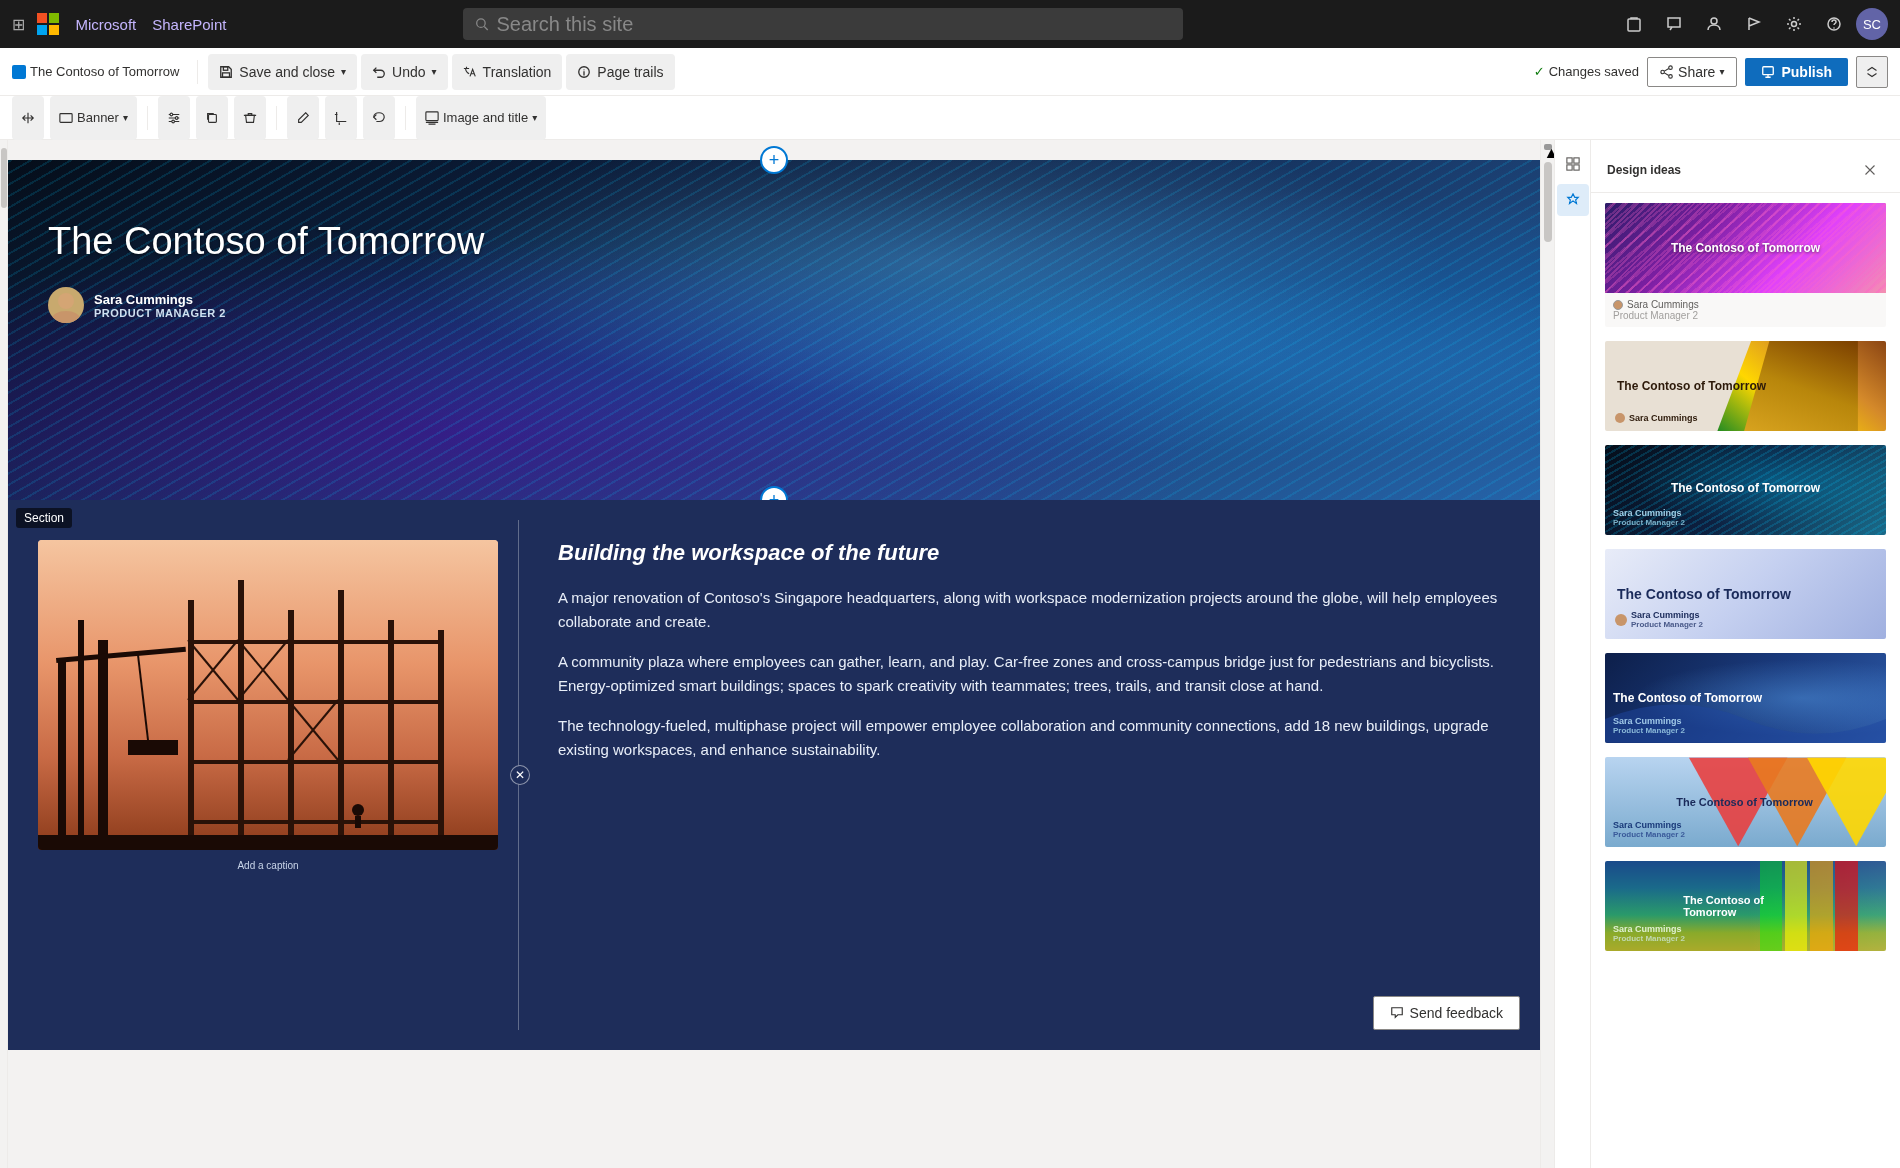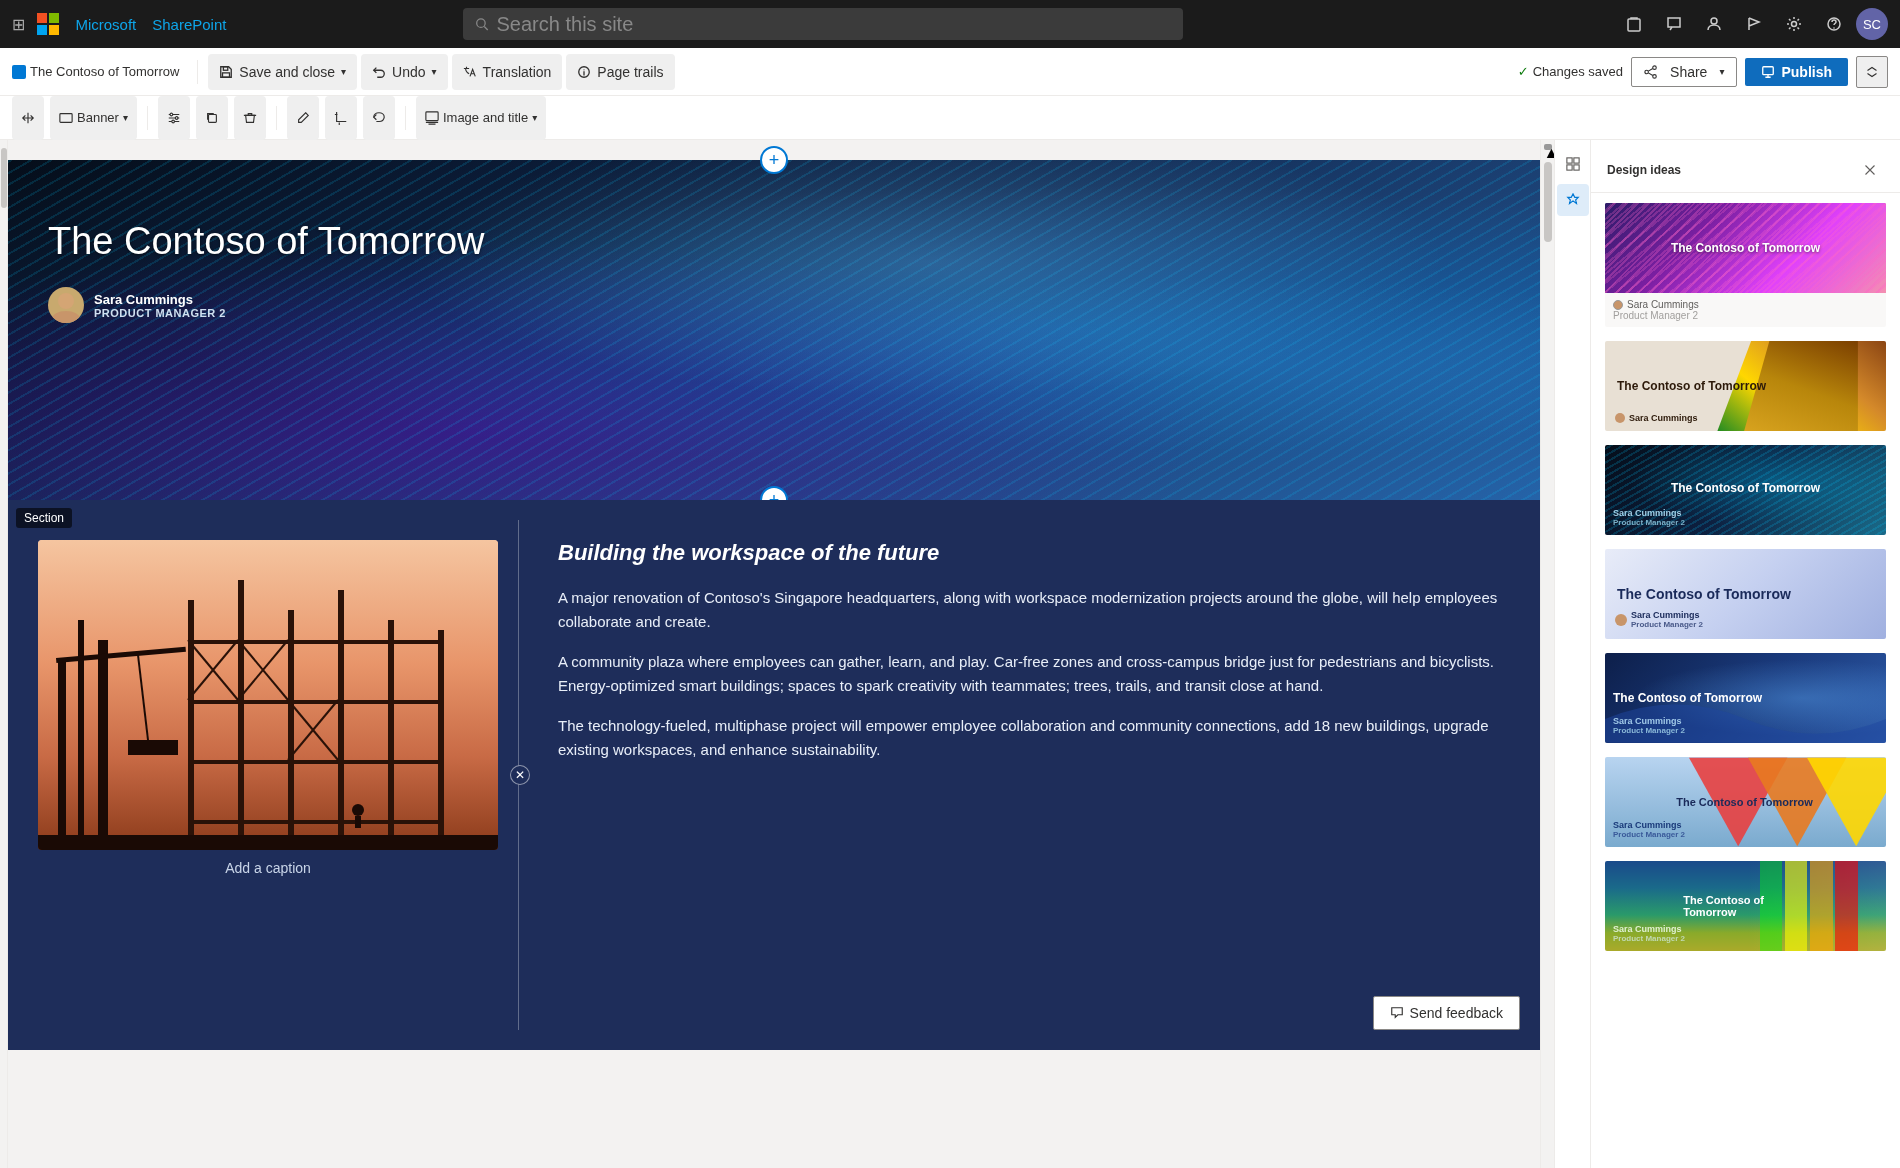--- a/index.html
+++ b/index.html
@@ -9,21 +9,21 @@
     .top-nav {
       background: #1b1b1b;
       height: 48px;
       display: flex;
       align-items: center;
       padding: 0 12px;
       gap: 8px;
     }
     .waffle-icon { color: #aaa; font-size: 16px; cursor: pointer; margin-right: 4px; }
     .ms-logo-grid { display: grid; grid-template-columns: 1fr 1fr; gap: 2px; width: 22px; height: 22px; margin-right: 8px; }
-    .nav-title { color: #0ea5e9; font-size: 15px; font-weight: 400; margin-right: 16px; }
+    .nav-title { color: #c4b5fd; font-size: 15px; font-weight: 400; margin-right: 16px; }
     .nav-search {
       flex: 1;
       max-width: 720px;
       background: #3b3b3b;
       border-radius: 4px;
       height: 32px;
       display: flex;
       align-items: center;
       padding: 0 12px;
       gap: 8px;
@@ -64,21 +64,21 @@
       padding: 4px 10px; height: 36px;
       border-radius: 4px; cursor: pointer;
       font-size: 14px; color: #323130;
       border: 1px solid transparent;
     }
     .tab-breadcrumb { font-size: 13px; color: #323130; display: flex; align-items: center; gap: 4px; margin-right: 8px; }
     .tab-breadcrumb .site-icon { width: 14px; height: 14px; background: #0078d4; border-radius: 2px; display: inline-block; }
     .changes-saved { font-size: 13px; color: #323130; display: flex; align-items: center; gap: 4px; }
     .checkmark { color: #107c10; }
     .share-btn {
-      display: flex; align-items: center; gap: 12px;
+      display: flex; align-items: center; gap: 4px;
       padding: 6px 12px; border: 1px solid #8a8886; border-radius: 2px;
       font-size: 14px; cursor: pointer; color: #323130; background: #fff;
     }
     .publish-btn {
       display: flex; align-items: center; gap: 6px;
       padding: 6px 16px; background: #0f6cbd; color: #fff;
       border: none; border-radius: 2px; font-size: 14px; cursor: pointer; font-weight: 600;
     }
     .collapse-btn { width: 32px; height: 32px; display: flex; align-items: center; justify-content: center; cursor: pointer; border: 1px solid #8a8886; border-radius: 2px; }
 
@@ -216,21 +216,21 @@
     .content-image {
       width: 460px;
       height: 310px;
       border-radius: 4px;
       overflow: hidden;
       background: linear-gradient(180deg, #e8b8a8 0%, #d4885a 30%, #c0602a 60%, #8b4513 80%, #2d1a0e 100%);
       position: relative;
     }
     .image-caption {
       color: #c8d4e8;
-      font-size: 14px;
+      font-size: 10px;
       margin-top: 10px;
       text-align: center;
     }
 
     
     .column-divider {
       position: absolute;
       left: 510px;
       top: 20px;
       bottom: 20px;

